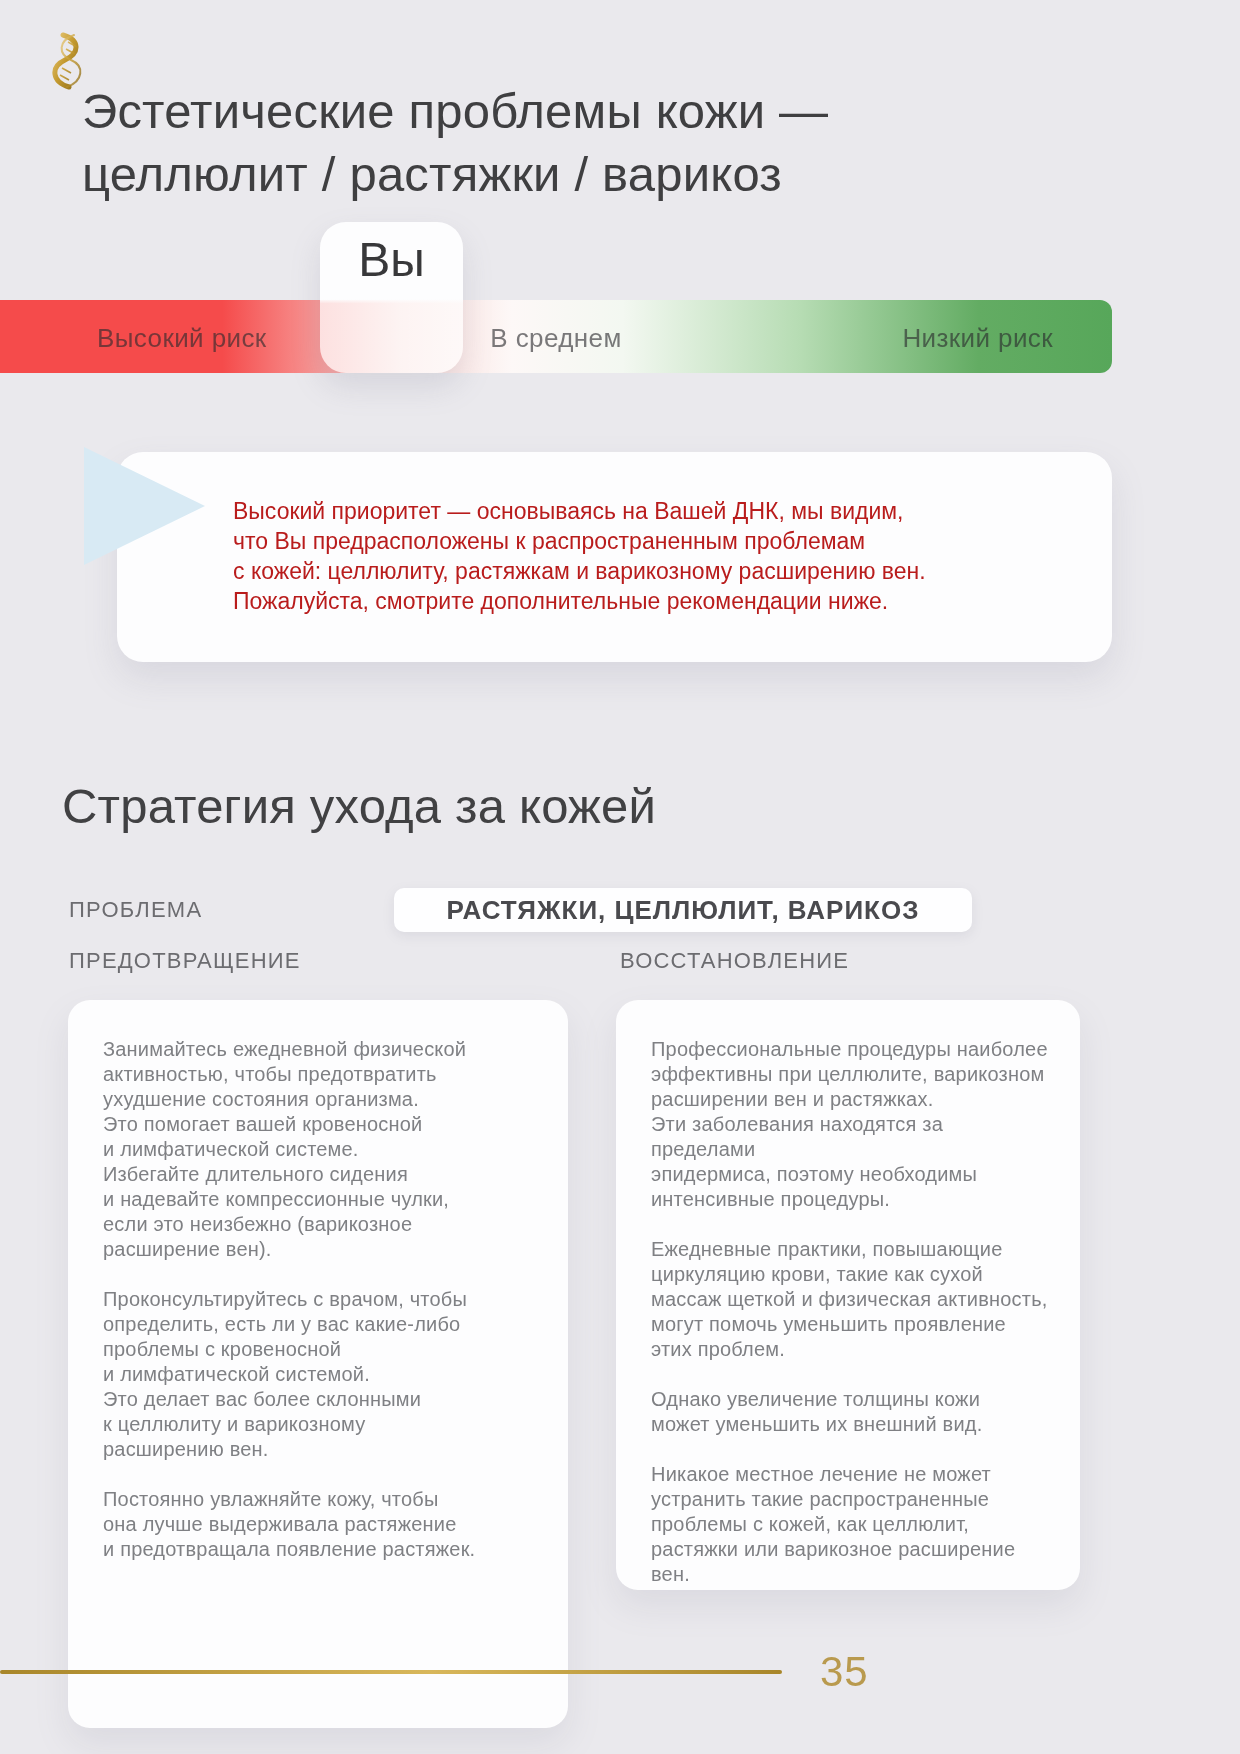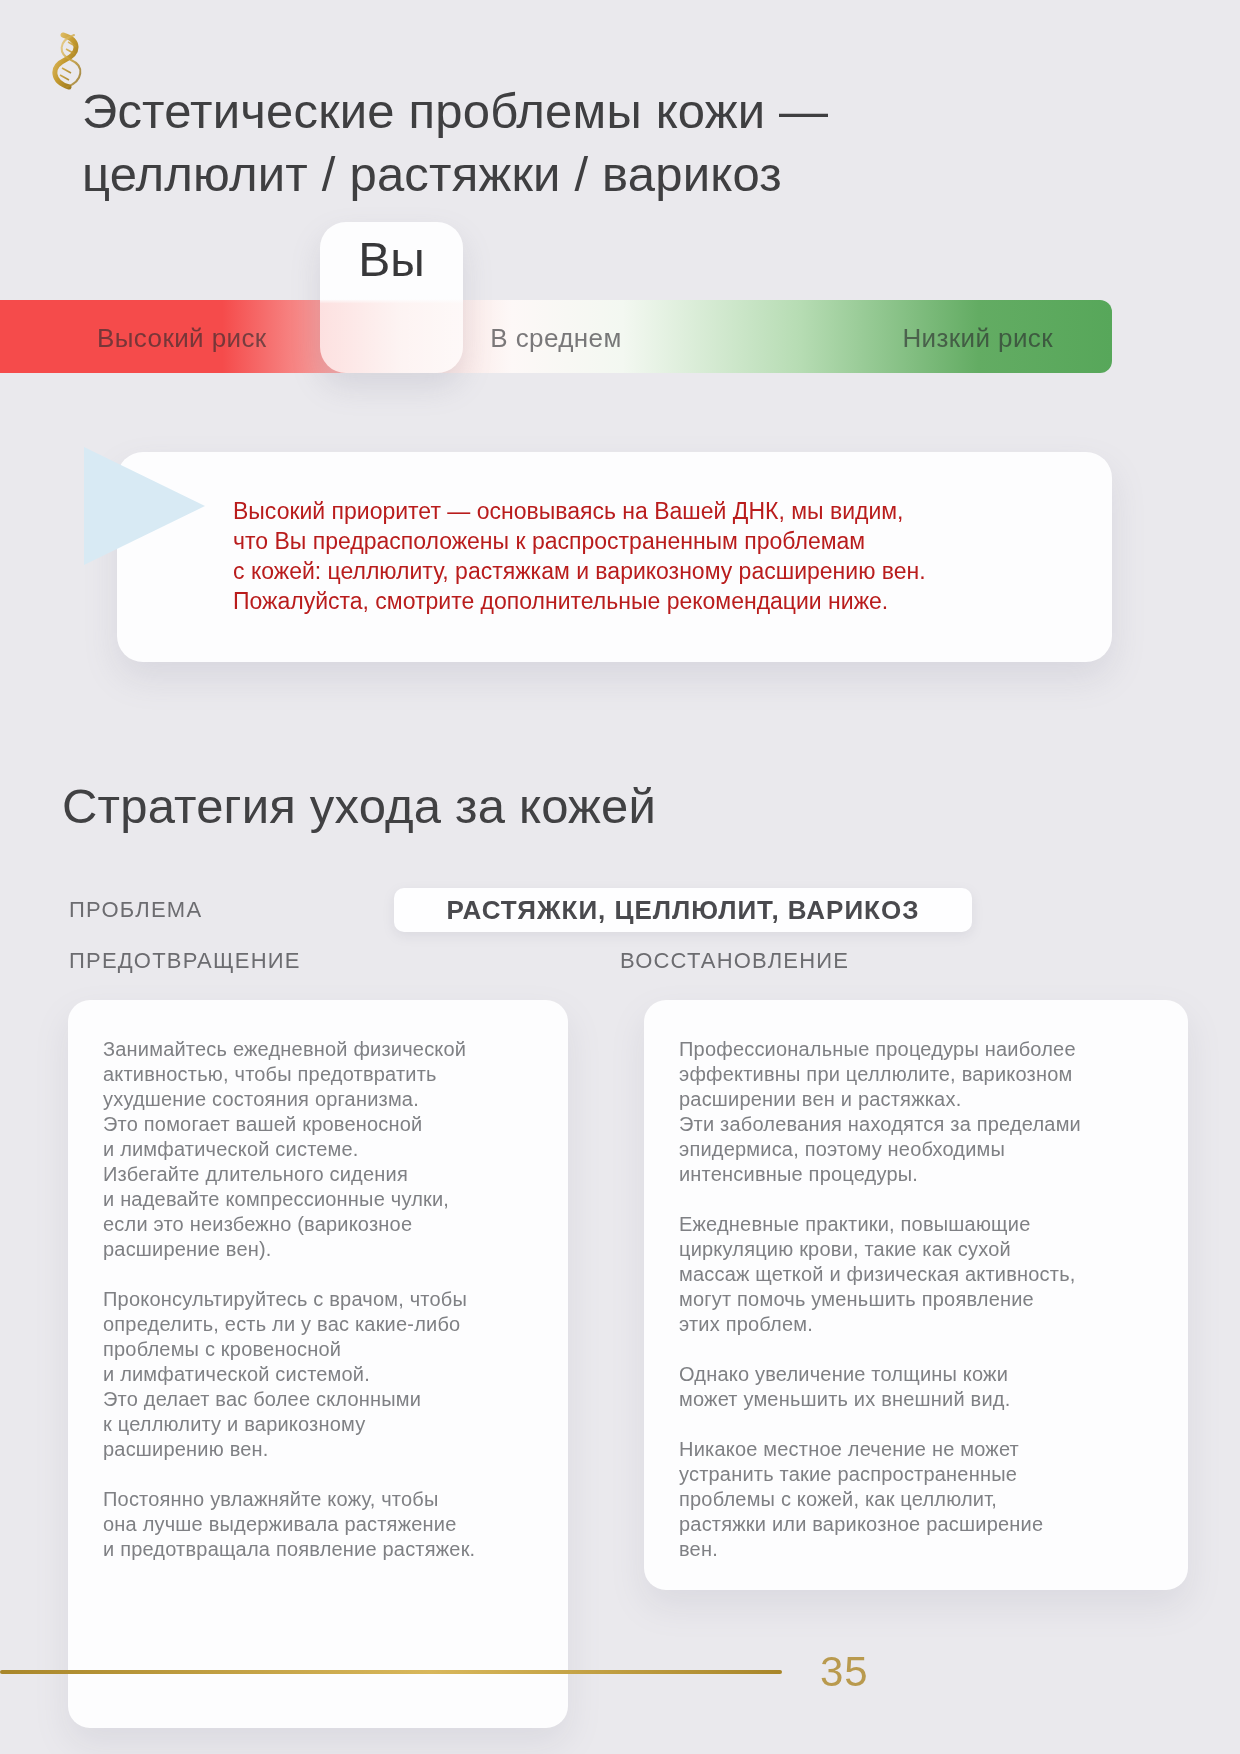--- a/index.html
+++ b/index.html
@@ -93,21 +93,21 @@
     font-size:26px;font-weight:700;color:#4a4a4e;letter-spacing:1px;white-space:nowrap;
   }
   .body-card{
     position:absolute;top:1000px;
     background:#fdfdfe;border-radius:22px;
     box-shadow:0 16px 34px rgba(125,125,150,0.14);
     box-sizing:border-box;
     padding:37px 30px 30px 35px;
   }
   .card-prevention{left:68px;width:500px;height:728px;}
-  .card-recovery{left:616px;width:544px;height:590px;margin-left:28px;}
+  .card-recovery{left:616px;width:464px;height:590px;}
   .body-card p{
     margin:0 0 25px 0;
     font-size:20px;line-height:25px;font-weight:400;
     color:#7f8084;white-space:pre-line;letter-spacing:0.2px;
   }
   
   .footer-line{
     position:absolute;left:0;top:1670px;width:782px;height:4px;
     background:linear-gradient(90deg,#a8862a 0%,#d8b75b 55%,#a8862a 100%);
     border-radius:2px;

